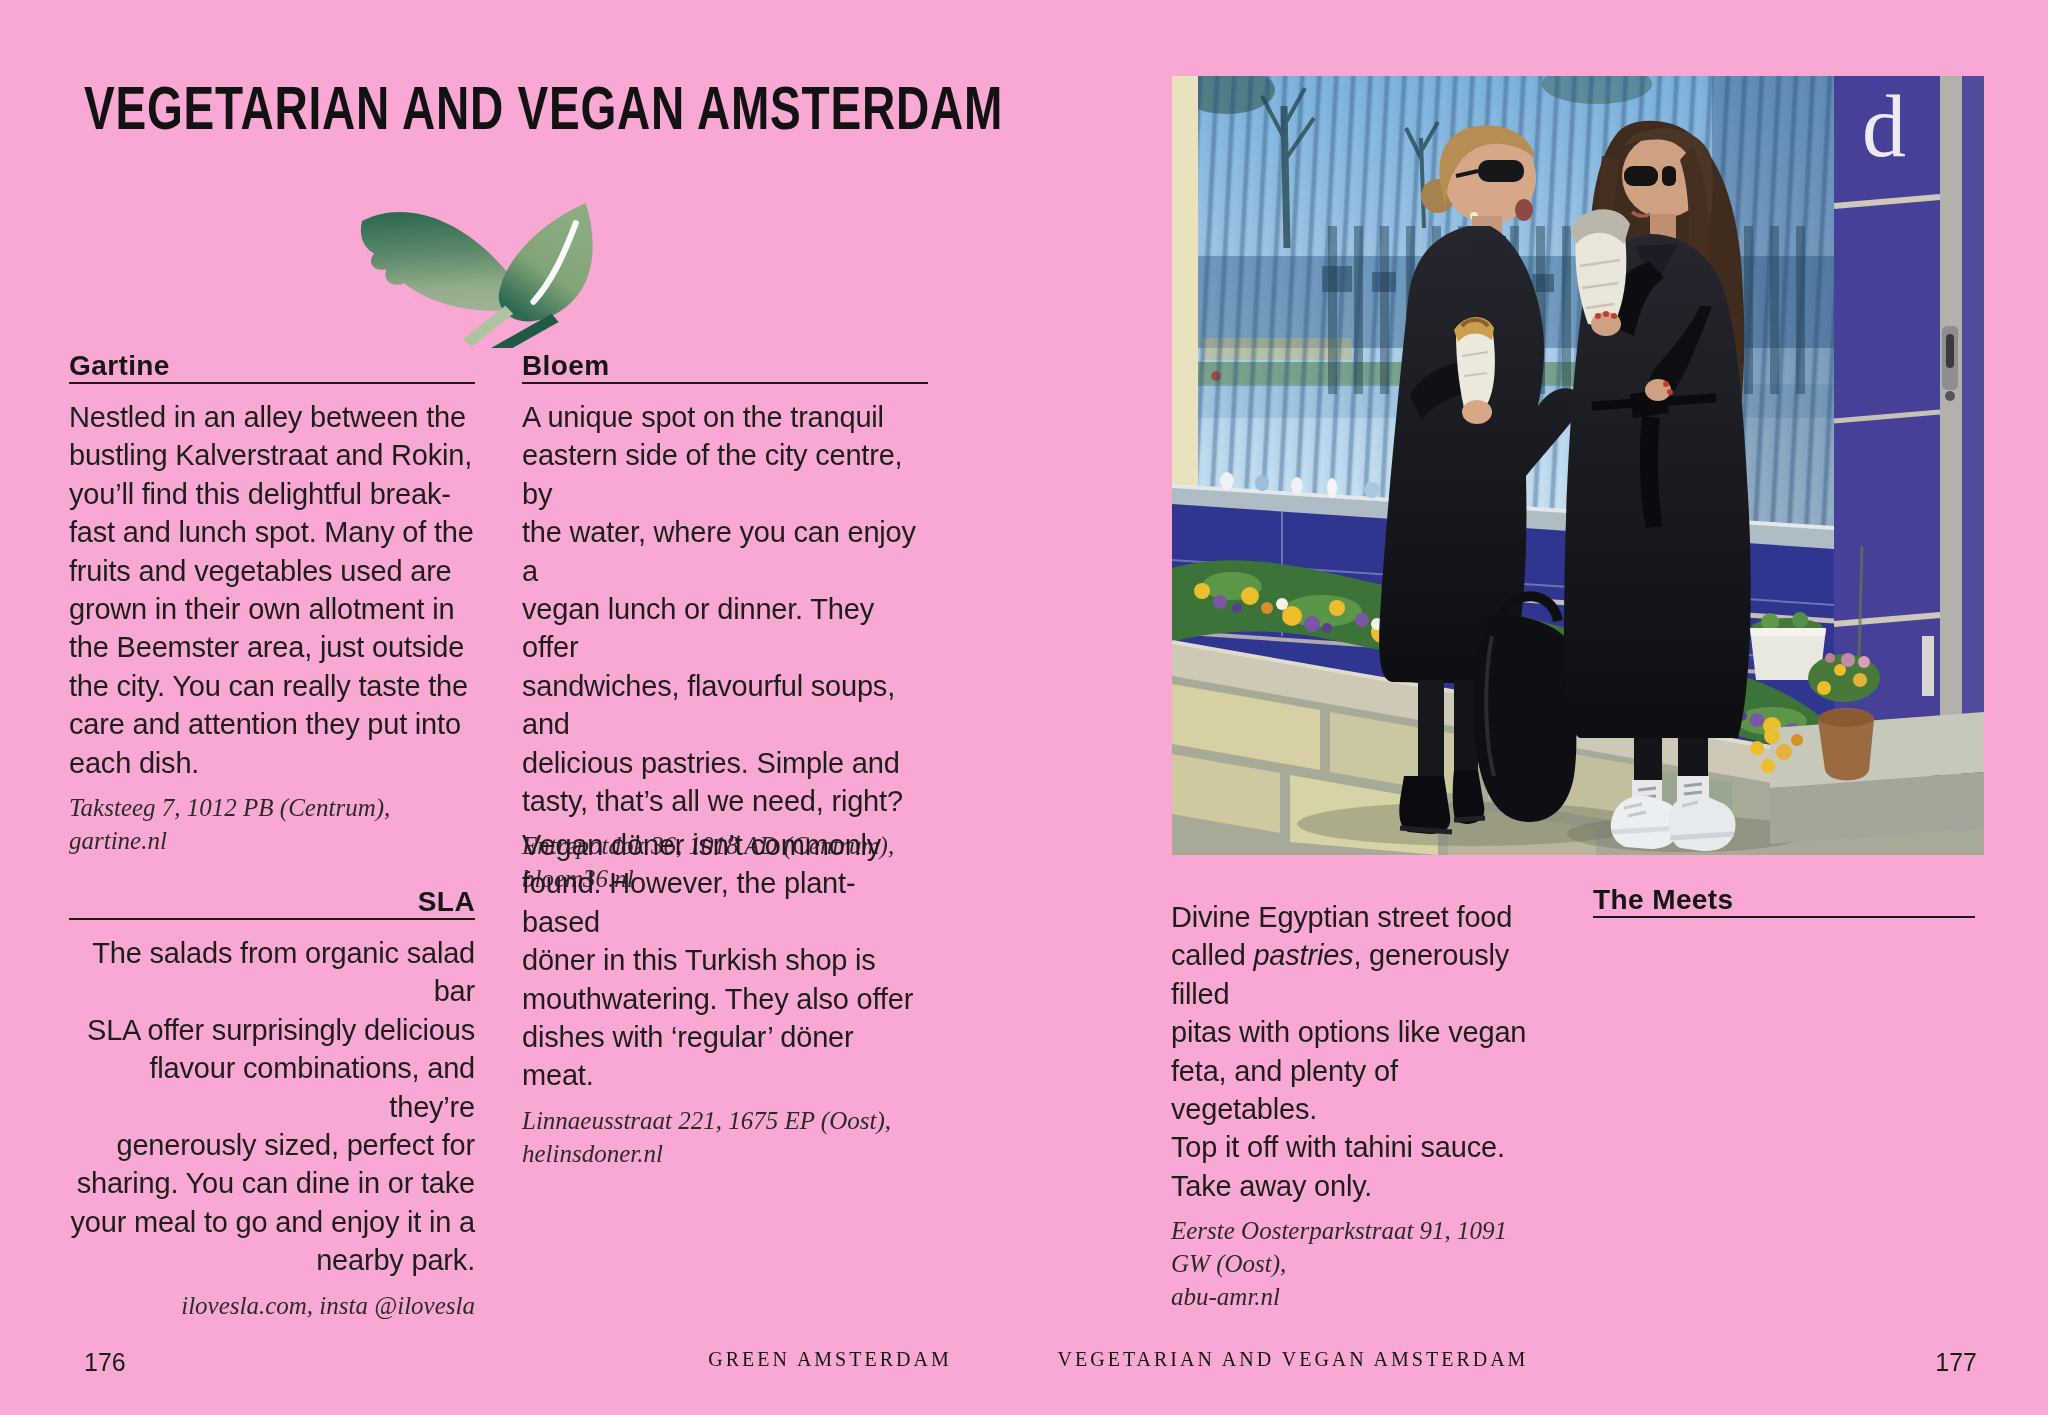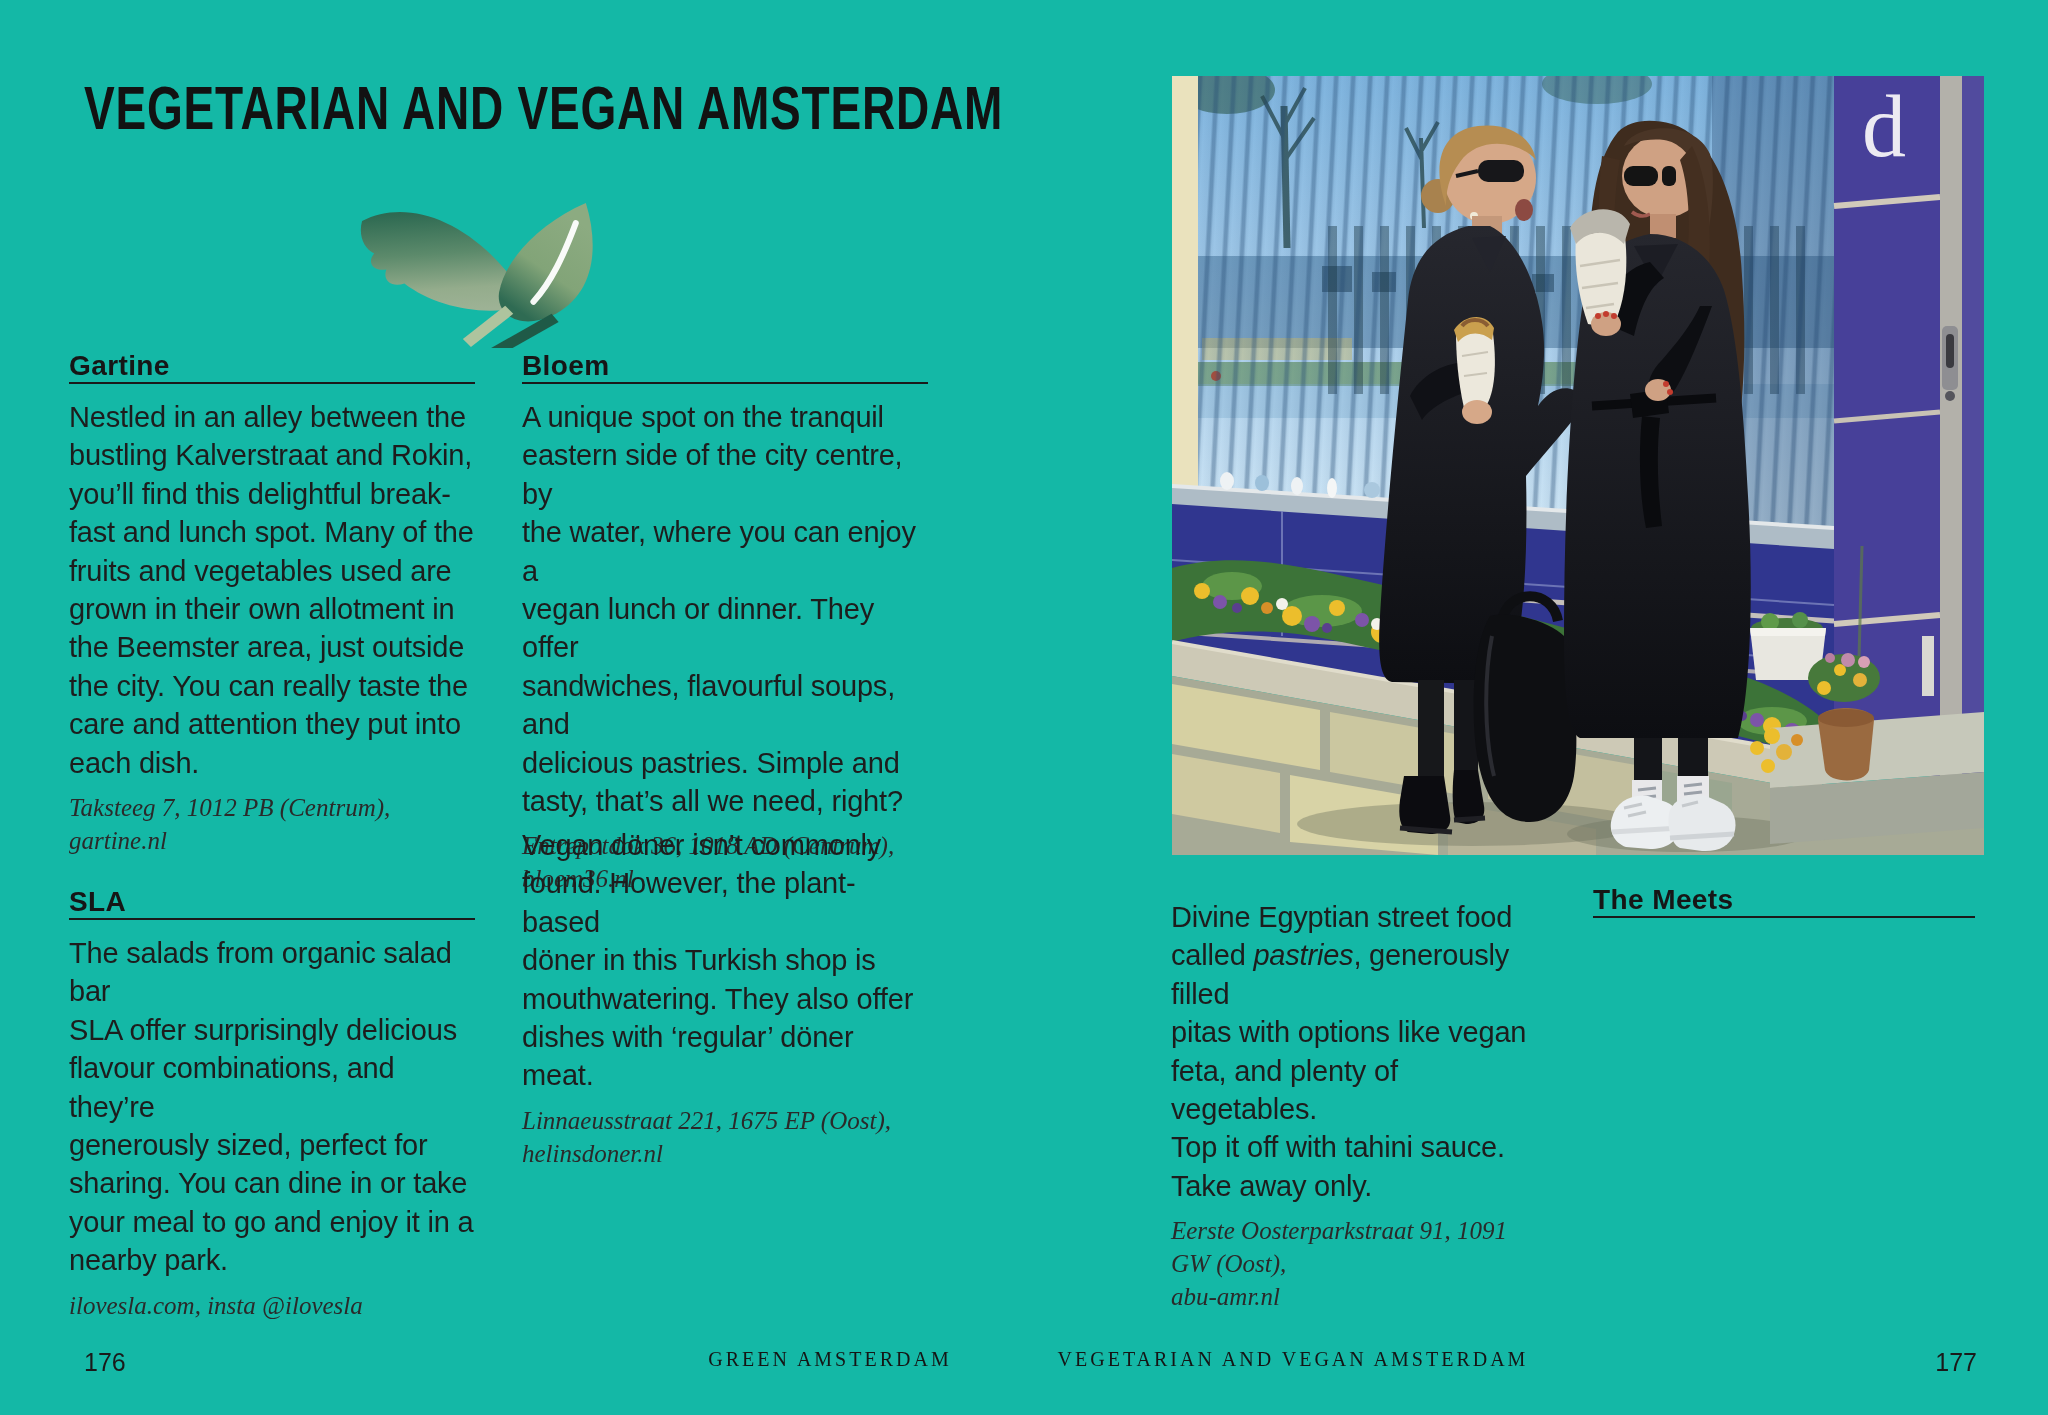--- a/index.html
+++ b/index.html
@@ -1,39 +1,39 @@
 <!DOCTYPE html>
 <html><head>
 <meta charset="utf-8">
 <style>
   html,body{margin:0;padding:0;background:#ffffff;}
   body{width:2048px;height:1415px;position:relative;overflow:hidden;
        font-family:"Liberation Sans",sans-serif;color:#1c1c1c;
        -webkit-font-smoothing:antialiased;}
-  .spread{position:absolute;inset:0;background:#14b8a6;}
+  .spread{position:absolute;inset:0;background:#f9a8d4;}
 
   .title{position:absolute;left:84px;top:72px;font-size:59px;font-weight:bold;
          letter-spacing:1px;white-space:nowrap;color:#121212;
          transform:scale(0.78,1.05);transform-origin:left top;}
 
   .leaf-art{position:absolute;left:352px;top:190px;width:252px;height:158px;}
 
   .entry{position:absolute;}
   .entry .name{display:block;font-size:28px;font-weight:bold;letter-spacing:0.4px;
                color:#161616;padding-bottom:0;border-bottom:2.5px solid #1a1a1a;
                margin:0;}
   .entry .body{display:block;margin-top:14px;font-size:29px;line-height:38.4px;
                letter-spacing:-0.2px;color:#1d1d1d;white-space:pre-line;}
   .entry .addr{display:block;margin-top:9px;font-family:"Liberation Serif",serif;
                font-style:italic;font-size:25px;line-height:33px;color:#2a2a2a;
                white-space:pre-line;}
   .ital{font-style:italic;}
 
   #entry-gartine{left:69px;top:350px;width:406px;}
-  #entry-sla{left:69px;top:886px;width:406px;}
+  #entry-sla{left:69px;top:886px;width:406px;text-align:right;}
   #entry-bloem{left:522px;top:350px;width:406px;}
   #entry-helins{left:522px;top:812px;width:406px;}
   #entry-abu{left:1171px;top:884px;width:380px;}
   #entry-meets{left:1593px;top:884px;width:382px;}
 
   .photo{position:absolute;left:1172px;top:76px;width:812px;height:779px;}
   .photo svg{display:block;width:100%;height:100%;}
 
   .footer-item{position:absolute;top:1348px;}
   .page-num{font-size:25px;letter-spacing:0px;color:#1a1a1a;font-weight:500;}

